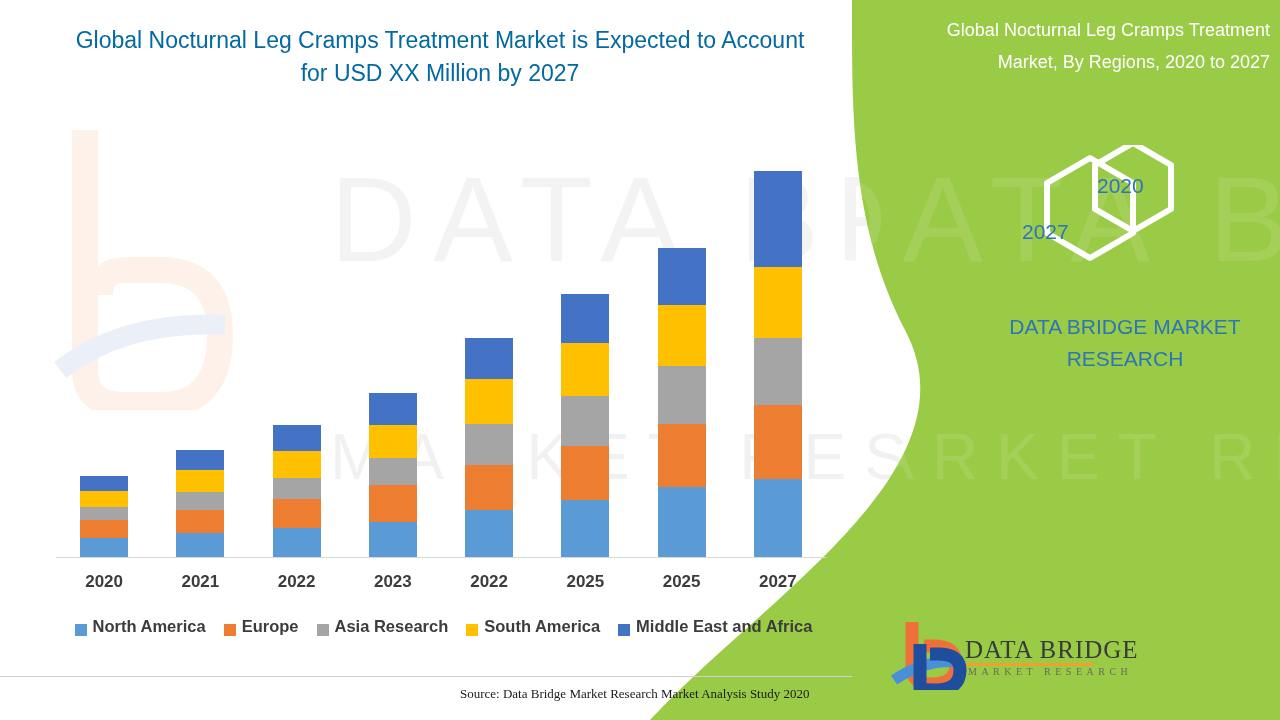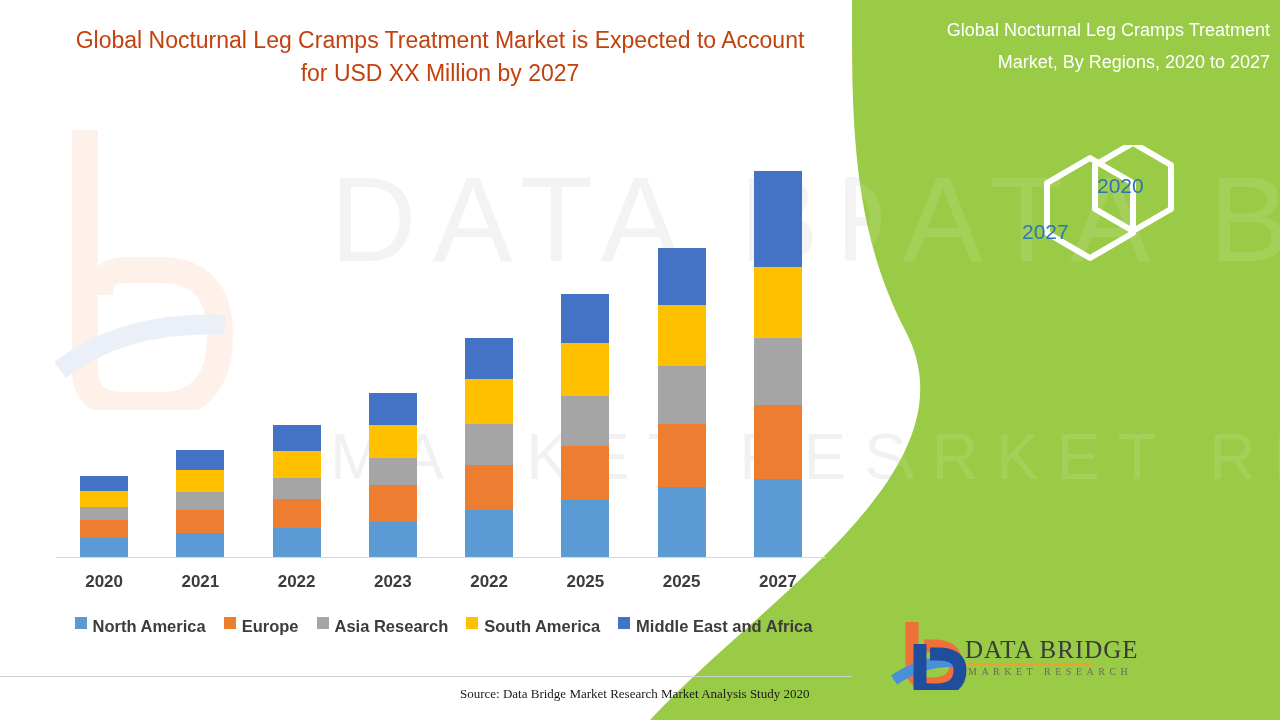--- a/index.html
+++ b/index.html
@@ -83,21 +83,21 @@
   }
 
   
   .chart-title {
     position: absolute;
     left: 70px; top: 24px;
     width: 740px;
     text-align: center;
     font-size: 23px;
     line-height: 33px;
-    color: #c2410c;
+    color: #0369a1;
     font-weight: 400;
   }
 
   
   .plot {
     position: absolute;
     left: 56px; top: 140px;
     width: 770px; height: 418px;
   }
   .axis-line {
@@ -149,21 +149,21 @@
     left: 56px; top: 617px;
     width: 775px;
     display: flex;
     justify-content: center;
     align-items: center;
     gap: 18px;
     font-size: 16.5px;
     font-weight: bold;
     color: #3C3C3C;
   }
-  .legend-item { display: flex; align-items: flex-start; gap: 6px; white-space: nowrap; }
+  .legend-item { display: flex; align-items: flex-end; gap: 6px; white-space: nowrap; }
   .swatch { width: 12px; height: 12px; flex: none; }
 
   
   .footer-rule {
     position: absolute;
     left: 0; top: 676px;
     width: 852px; height: 1px;
     background: #d0d0d0;
   }
   .footer-dmca {
@@ -392,20 +392,21 @@
 
   <div class="panel-title">Global Nocturnal Leg Cramps Treatment Market, By Regions, 2020 to 2027</div>
 
   <svg class="hexes" viewBox="0 0 205 145">
     <polygon points="62,38 105,13 148,38 148,88 105,113 62,88" fill="none" stroke="#ffffff" stroke-width="6" stroke-linejoin="round"></polygon>
     <polygon points="110,20 148,-2 186,20 186,64 148,86 110,64" fill="none" stroke="#ffffff" stroke-width="6" stroke-linejoin="round"></polygon>
   </svg>
   <div class="hex-label hex-2020-label">2020</div>
   <div class="hex-label hex-2027-label">2027</div>
 
+  <div class="dbmr-text">DATA BRIDGE MARKET RESEARCH</div>
 
   <svg class="logo" viewBox="0 0 225 72">
     <path d="M22 4 L22 50 Q22 66 42 66 Q66 66 66 46 Q66 28 44 28 L34 28" fill="none" stroke="#F0703A" stroke-width="13" stroke-linecap="butt"></path>
     <path d="M4 62 Q36 40 72 44" fill="none" stroke="#4A90D9" stroke-width="11"></path>
     <path d="M30 26 L30 70 Q30 72 46 72 Q70 72 70 52 Q70 36 48 36 L40 36" fill="none" stroke="#1F4E9C" stroke-width="13"></path>
   </svg>
   <div class="logo-words">DATA BRIDGE</div>
   <div class="logo-underline"></div>
   <div class="logo-sub">MARKET RESEARCH</div>
 

